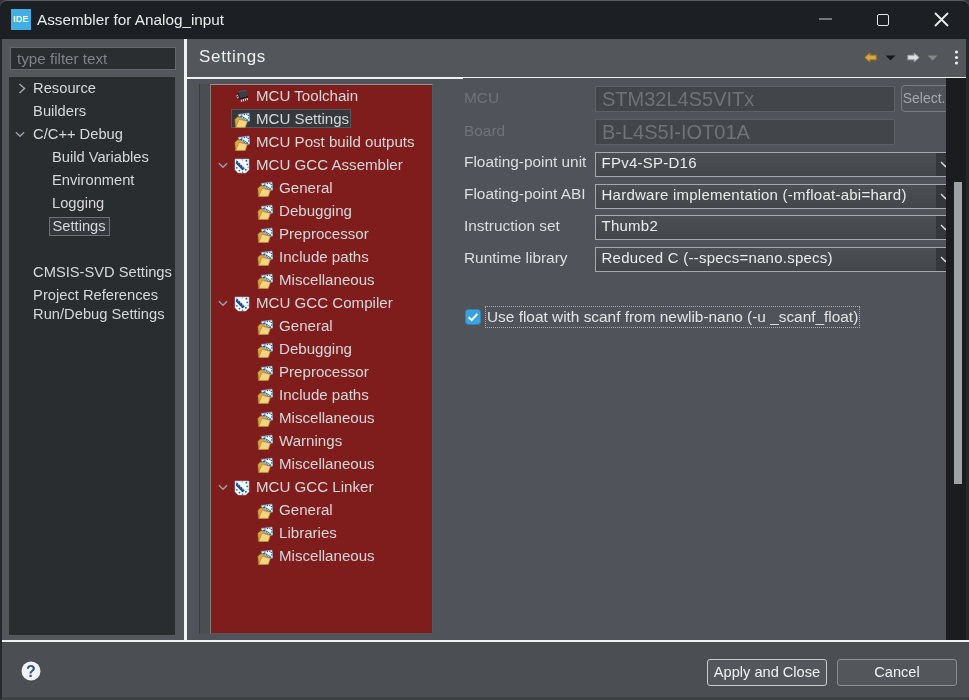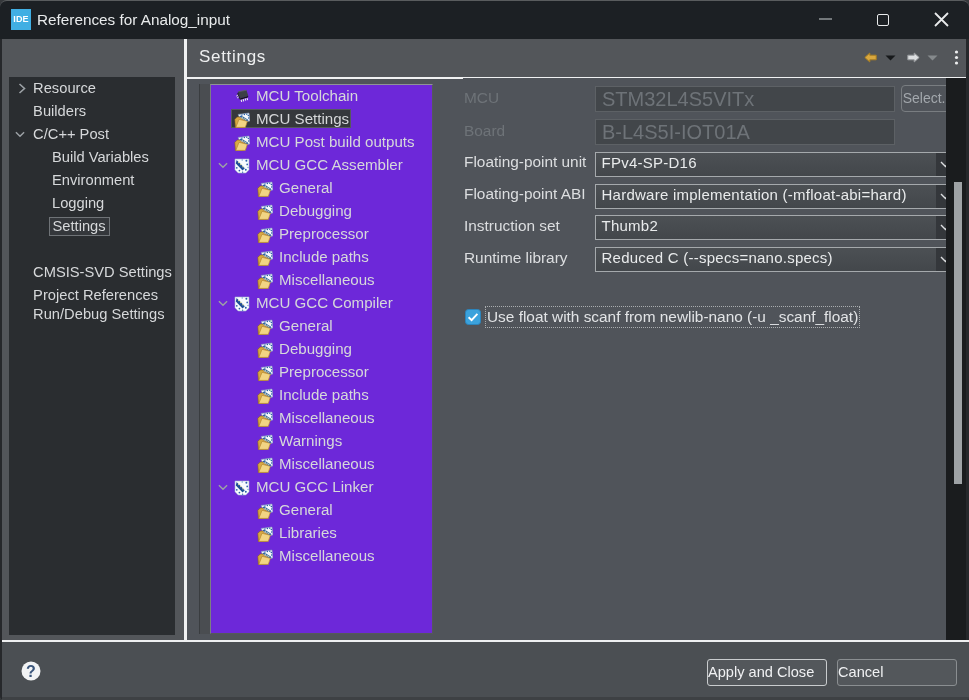--- a/index.html
+++ b/index.html
@@ -31,21 +31,21 @@
   #filter { position:absolute; left:8px; top:7.5px; width:166px; height:23.5px; background:#2B2E31;
             border:1px solid #65696D; color:#7E838A; font-size:15.2px; line-height:21.5px;
             padding-left:6px; }
   #ltree .trow { font-size:14.7px; }
   #ltree { position:absolute; left:6.5px; top:38px; width:166px; height:558px; background:#2A2D30; }
   #divider { position:absolute; left:184.4px; top:38px; width:2.4px; height:601px; background:#F0F1F2; }
 
   
   #darkline { position:absolute; left:198.7px; top:83px; width:1.2px; height:550px; background:#3A3D40; }
   #shadowcol { position:absolute; left:200px; top:83px; width:10px; height:549.5px; background:#4A4D51; }
-  #mtree { position:absolute; left:210px; top:83px; width:223px; height:549.5px; background:#6d28d9;
+  #mtree { position:absolute; left:210px; top:83px; width:223px; height:549.5px; background:#7f1d1d;
            border:1px solid #55585B; border-top-color:#8F9396; border-left-color:#7B7F82; }
 
   
   .trow { position:absolute; left:0; height:23px; width:100%; white-space:nowrap;
           color:#D6D8DA; font-size:15.1px; }
   .trow svg.tchev { position:absolute; top:6px; width:10px; height:11px; }
   .trow svg.icon { position:absolute; top:3.5px; width:16px; height:16px; }
   .trow span { position:absolute; top:3.3px; line-height:16.5px;text-align:right; }
   span.sel { border:1px solid #6F7377; background:#34373B; padding:0 3px; top:2.3px; }
   .selbox { position:absolute; border:1px solid #55595D; background:#35383C; }
@@ -70,21 +70,21 @@
   .focusdots { outline:1px dotted #A9ADAF; outline-offset:1px; }
 
   
   #track { position:absolute; left:946px; top:76.5px; width:20px; height:562.5px; background:#1A1C1E; }
   #thumb { position:absolute; left:8px; top:104.5px; width:7.5px; height:302px; background:#9EA2A5; }
 
   
   #hr-bot { position:absolute; left:0px; top:639px; width:969px; height:1.5px; background:#EFF0F1; }
   #botbar { position:absolute; left:0; top:640.5px; width:969px; height:55px; background:#4B4F53; }
   .pbtn { position:absolute; top:17px; height:27px; width:120px; background:#53575B;
-          border-radius:3px; color:#F0F1F3; font-size:14.6px; text-align:left; line-height:25px; }
+          border-radius:3px; color:#F0F1F3; font-size:14.6px; text-align:center; line-height:25px; }
   #applyb { left:707px; border:1.5px solid #C9CCCE; }
   #cancelb { left:837px; border:1px solid #8A8E91; }
   #botedge { position:absolute; left:0; top:695.5px; width:969px; height:4.5px; background:#3E4144; }
   #winl { position:absolute; left:0; top:38px; width:2px; height:662px; background:#26282B; }
   #winr { position:absolute; left:966px; top:38px; width:3px; height:601px; background:#26282B; }
 </style>
 </head>
 <body>
 <svg width="0" height="0" style="position:absolute">
   <defs>
@@ -137,21 +137,21 @@
         <path d="M2.5,1 L7.5,5.5 L2.5,10" fill="none" stroke="#9CA1A5" stroke-width="1.6"></path>
       </g>
     <g id="i-chevD">
         <path d="M1,3 L5.5,7.5 L10,3" fill="none" stroke="#9CA1A5" stroke-width="1.6"></path>
       </g>
   </defs>
 </svg>
 <div id="win">
   <div id="titlebar">
     <div id="ideicon">IDE</div>
-    <div id="wtitle">References for Analog_input</div>
+    <div id="wtitle">Assembler for Analog_input</div>
     <div class="mindash"></div>
     <div class="maxbox"></div>
     <svg id="closex" viewBox="0 0 15 15">
         <path d="M1,1 L14,14 M14,1 L1,14" stroke="#E8EAEB" stroke-width="1.8"></path>
       </svg>
   </div>
 
   <div id="header">
     <div class="htitle">Settings</div>
     <svg style="position:absolute;left:677px;top:12.5px;width:13px;height:11px" viewBox="0 0 13 11">
@@ -168,35 +168,36 @@
     </svg>
     <svg style="position:absolute;left:767px;top:11px;width:5px;height:15px" viewBox="0 0 5 15">
       <circle cx="2.5" cy="2" r="1.6" fill="#ECEDEE"></circle>
         <circle cx="2.5" cy="7.5" r="1.6" fill="#ECEDEE"></circle>
       <circle cx="2.5" cy="13" r="1.6" fill="#ECEDEE"></circle>
     </svg>
   </div>
   <div id="hr-top"></div>
 
   <div id="sidebar">
+    <div id="filter">type filter text</div>
     <div id="ltree">
       <div class="trow" style="top:0px">
           <svg class="tchev" style="left:8px" viewBox="0 0 10 11">
             <use href="#i-chevR"></use>
           </svg>
           <span style="left:24.6px">Resource</span>
         </div>
       <div class="trow" style="top:23px">
           <span style="left:24.6px">Builders</span>
         </div>
       <div class="trow" style="top:46px">
           <svg class="tchev" style="left:6px" viewBox="0 0 11 11">
             <use href="#i-chevD"></use>
           </svg>
-          <span style="left:24.6px">C/C++ Post</span>
+          <span style="left:24.6px">C/C++ Debug</span>
         </div>
       <div class="trow" style="top:69px">
           <span style="left:43.5px">Build Variables</span>
         </div>
       <div class="trow" style="top:92px">
           <span style="left:43.5px">Environment</span>
         </div>
       <div class="trow" style="top:115px">
           <span style="left:43.5px">Logging</span>
         </div>

